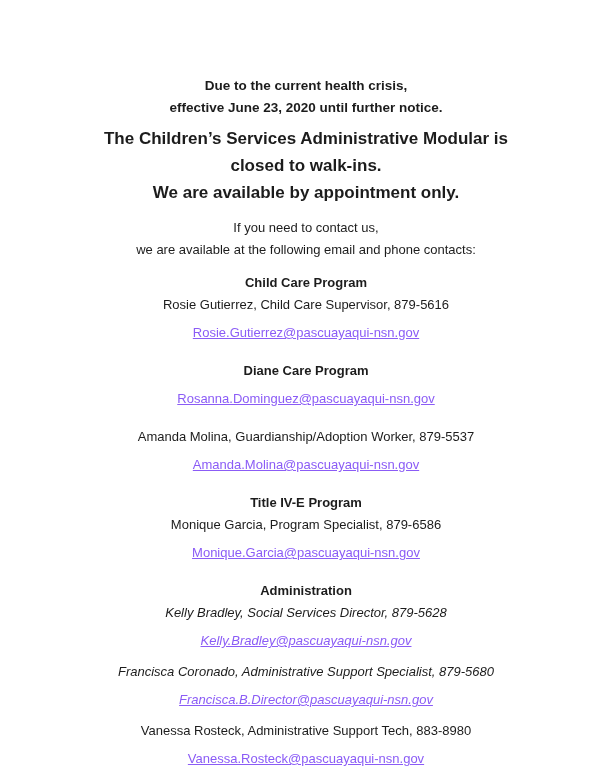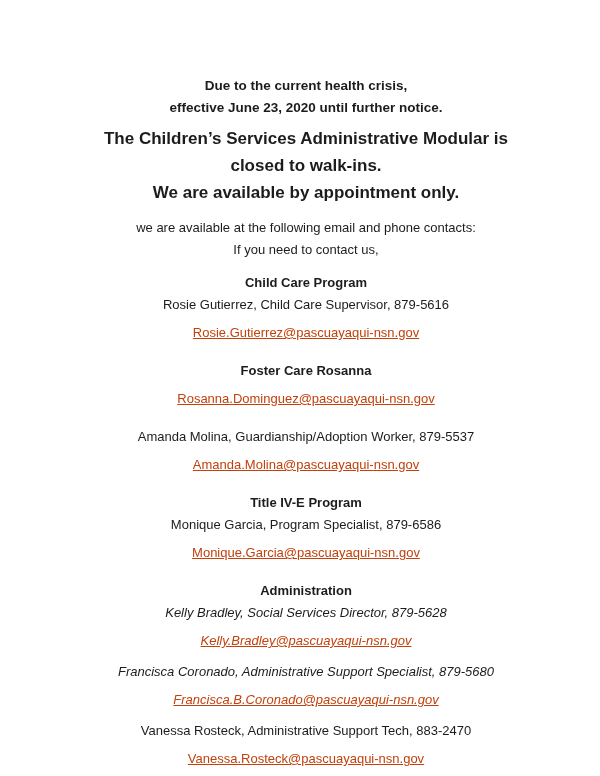--- a/index.html
+++ b/index.html
@@ -36,21 +36,21 @@
     font-weight: bold;
     line-height: 16px;
   }
   .contact { line-height: 16px; }
   .contact:not(:last-child) { margin-bottom: 9px; font-style: italic; }
   .contact-info { font-size: 13px; line-height: 16px; }
   .contact-email {
     display: inline-block;
     font-size: 13px;
     line-height: 16px;
-    color: #c2410c;
+    color: #8b5cf6;
     text-decoration: underline;
     cursor: pointer;
   }
   .closing {
     font-size: 15px;
     line-height: 16px;
     margin-top: 0;
   }
 </style>
 </head>
@@ -61,34 +61,34 @@
   <div>effective June 23, 2020 until further notice.</div>
 </div>
 
 <div class="headline">
   <div>The Children’s Services Administrative Modular is</div>
   <div>closed to walk-ins.</div>
   <div>We are available by appointment only.</div>
 </div>
 
 <div class="intro">
+  <div>If you need to contact us,</div>
   <div>we are available at the following email and phone contacts:</div>
-  <div>If you need to contact us,</div>
 </div>
 
 <div class="program">
   <div class="program-title">Child Care Program</div>
   <div class="contact">
     <div class="contact-info">Rosie Gutierrez, Child Care Supervisor, 879-5616</div>
     <a href="#" class="contact-email">Rosie.Gutierrez@pascuayaqui-nsn.gov</a>
   </div>
 </div>
 
 <div class="program">
-  <div class="program-title">Foster Care Rosanna</div>
+  <div class="program-title">Diane Care Program</div>
   <div class="contact">
     <a href="#" class="contact-email">Rosanna.Dominguez@pascuayaqui-nsn.gov</a>
   </div>
 </div>
 
 <div class="program">
   <div class="contact">
     <div class="contact-info">Amanda Molina, Guardianship/Adoption Worker, 879-5537</div>
     <a href="#" class="contact-email">Amanda.Molina@pascuayaqui-nsn.gov</a>
   </div>
@@ -103,21 +103,21 @@
 </div>
 
 <div class="program">
   <div class="program-title">Administration</div>
   <div class="contact">
     <div class="contact-info">Kelly Bradley, Social Services Director, 879-5628</div>
     <a href="#" class="contact-email">Kelly.Bradley@pascuayaqui-nsn.gov</a>
   </div>
   <div class="contact">
     <div class="contact-info">Francisca Coronado, Administrative Support Specialist, 879-5680</div>
-    <a href="#" class="contact-email">Francisca.B.Coronado@pascuayaqui-nsn.gov</a>
+    <a href="#" class="contact-email">Francisca.B.Director@pascuayaqui-nsn.gov</a>
   </div>
   <div class="contact">
-    <div class="contact-info">Vanessa Rosteck, Administrative Support Tech, 883-2470</div>
+    <div class="contact-info">Vanessa Rosteck, Administrative Support Tech, 883-8980</div>
     <a href="#" class="contact-email">Vanessa.Rosteck@pascuayaqui-nsn.gov</a>
   </div>
 </div>
 
 <div class="closing">Thank You.</div>
 
 </body></html>

